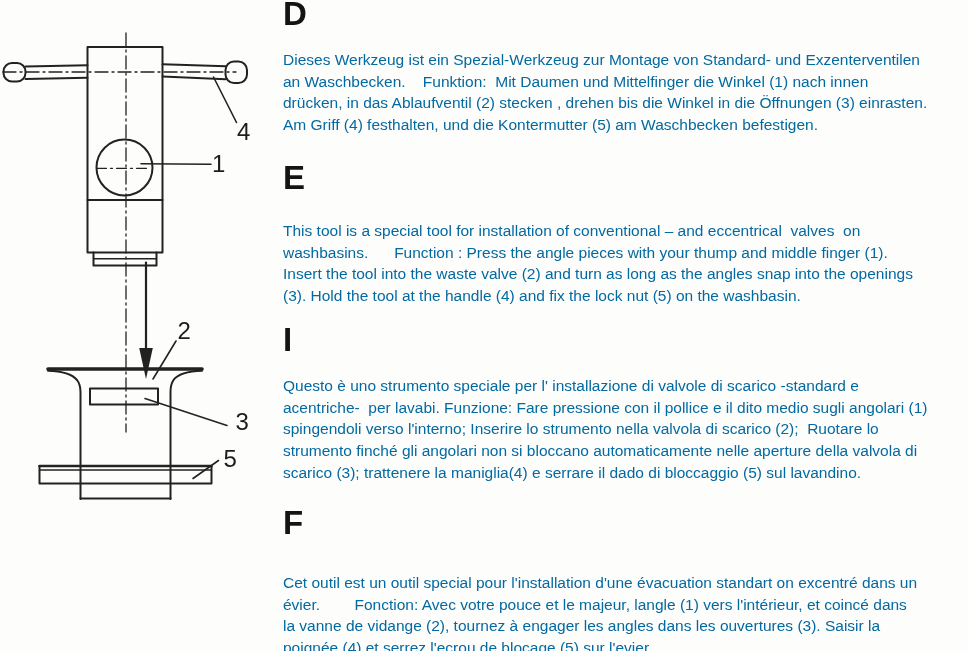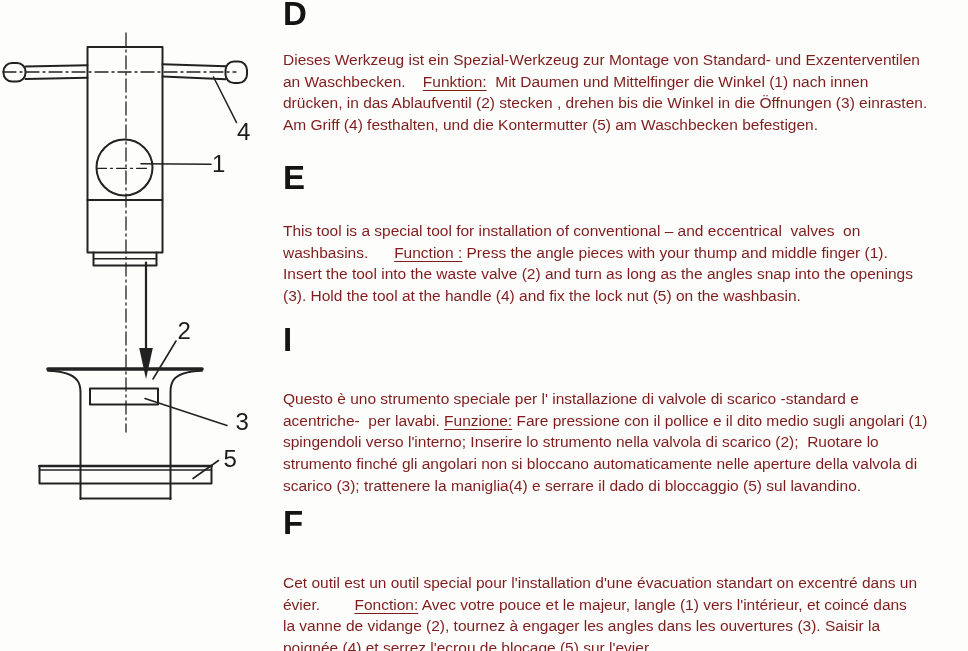--- a/index.html
+++ b/index.html
@@ -12,27 +12,27 @@
   .diagram { position:absolute; left:0; top:0; }
   .col { position:absolute; left:283px; top:0; width:690px; height:651px; }
   .sec-heading {
     position:absolute; left:0;
     font-size:33px; font-weight:bold; line-height:36px;
     color:#141414; letter-spacing:0.5px;
   }
   .sec-para {
     position:absolute; left:0;
     font-size:15.5px; line-height:21.7px;
-    color:#7f1d1d; white-space:pre;
+    color:#0369a1; white-space:pre;
   }
-  .sec-para .u { text-decoration:underline; text-underline-offset:2.5px;margin-top:20px; }
+  .sec-para .u { text-underline-offset:2.5px;margin-top:20px; }
   
   .h-D { top:-4px; }  .p-D { top:49px; }
   .h-E { top:160px; } .p-E { top:220px; }
-  .h-I { top:322px; } .p-I { top:388px; }
+  .h-I { top:322px; } .p-I { top:375px; }
   .h-F { top:505px; } .p-F { top:572px; }
 </style>
 </head>
 <body>
 
 <div class="page">
 
   <svg class="diagram" width="280" height="651" viewBox="0 0 280 651" aria-hidden="true">
     <g stroke="#222222" fill="none" stroke-width="2" stroke-linecap="round" stroke-linejoin="round">
 

